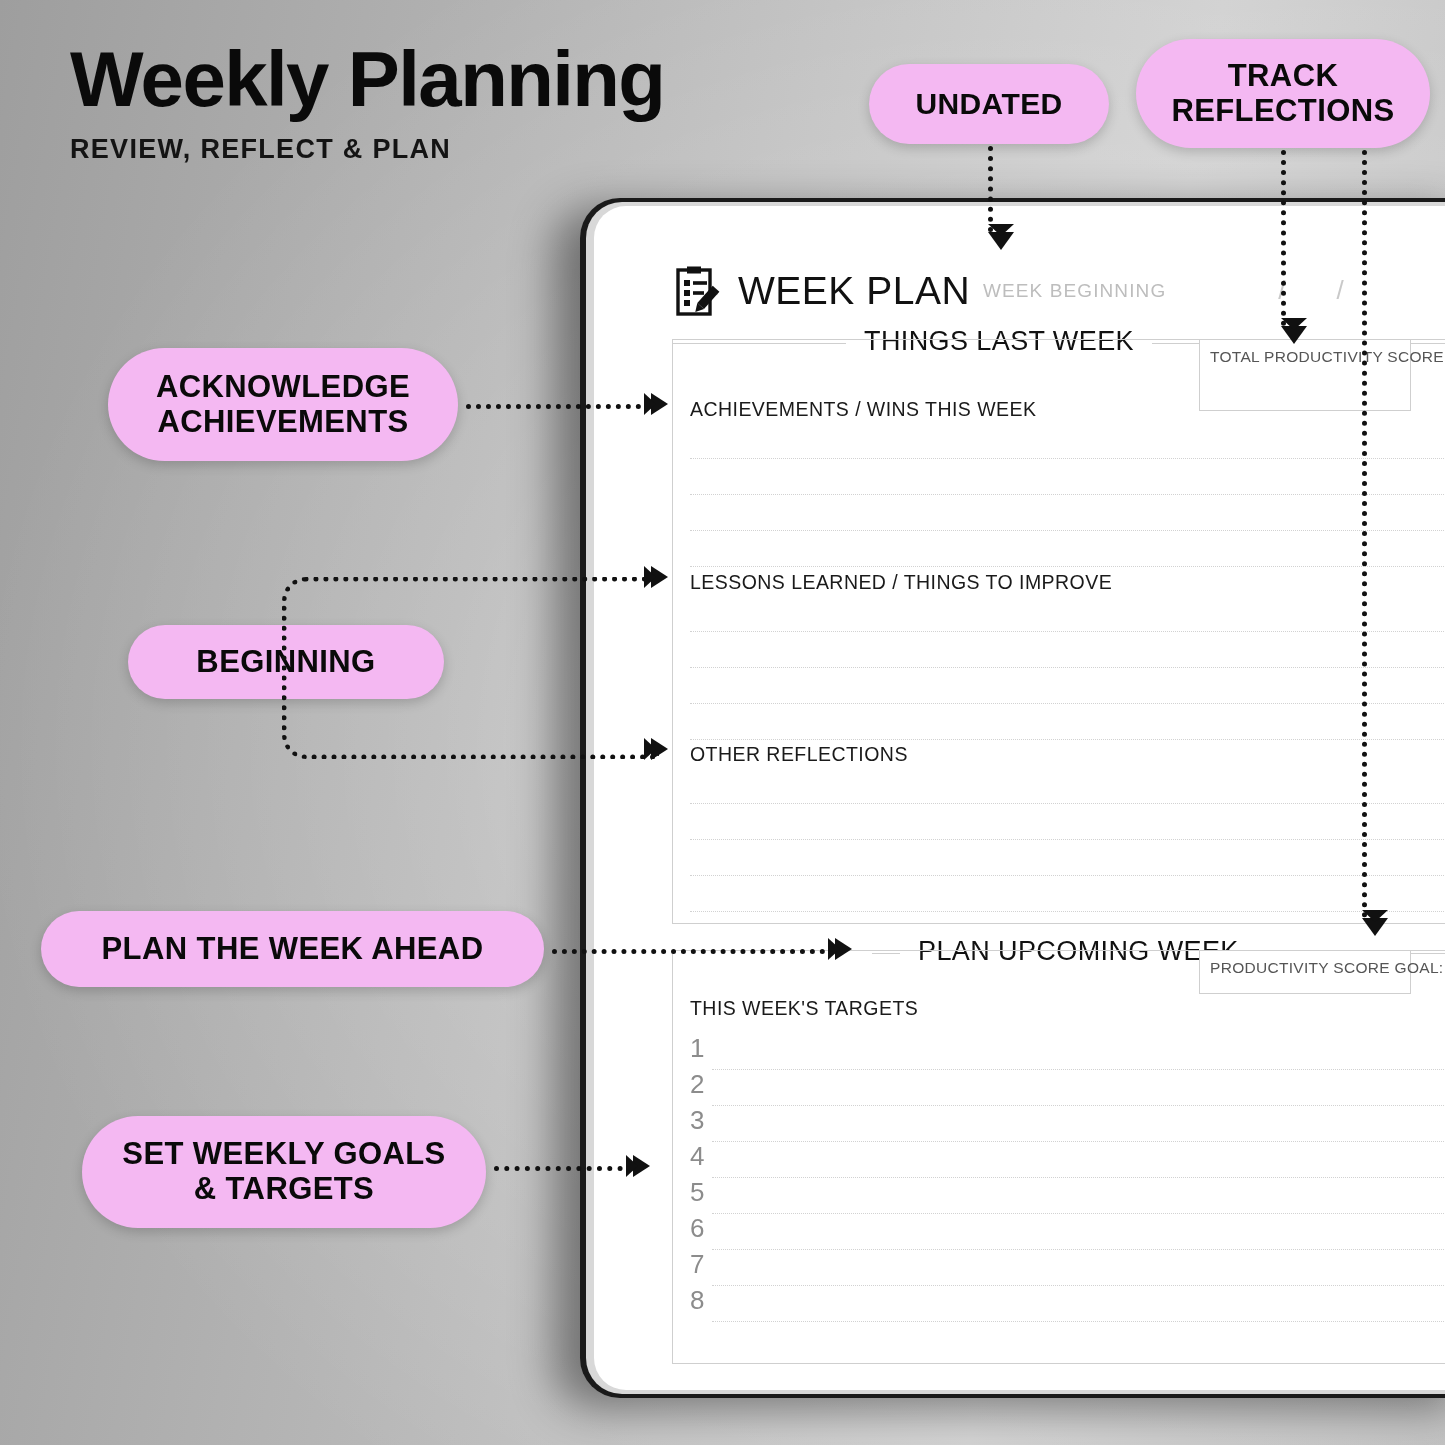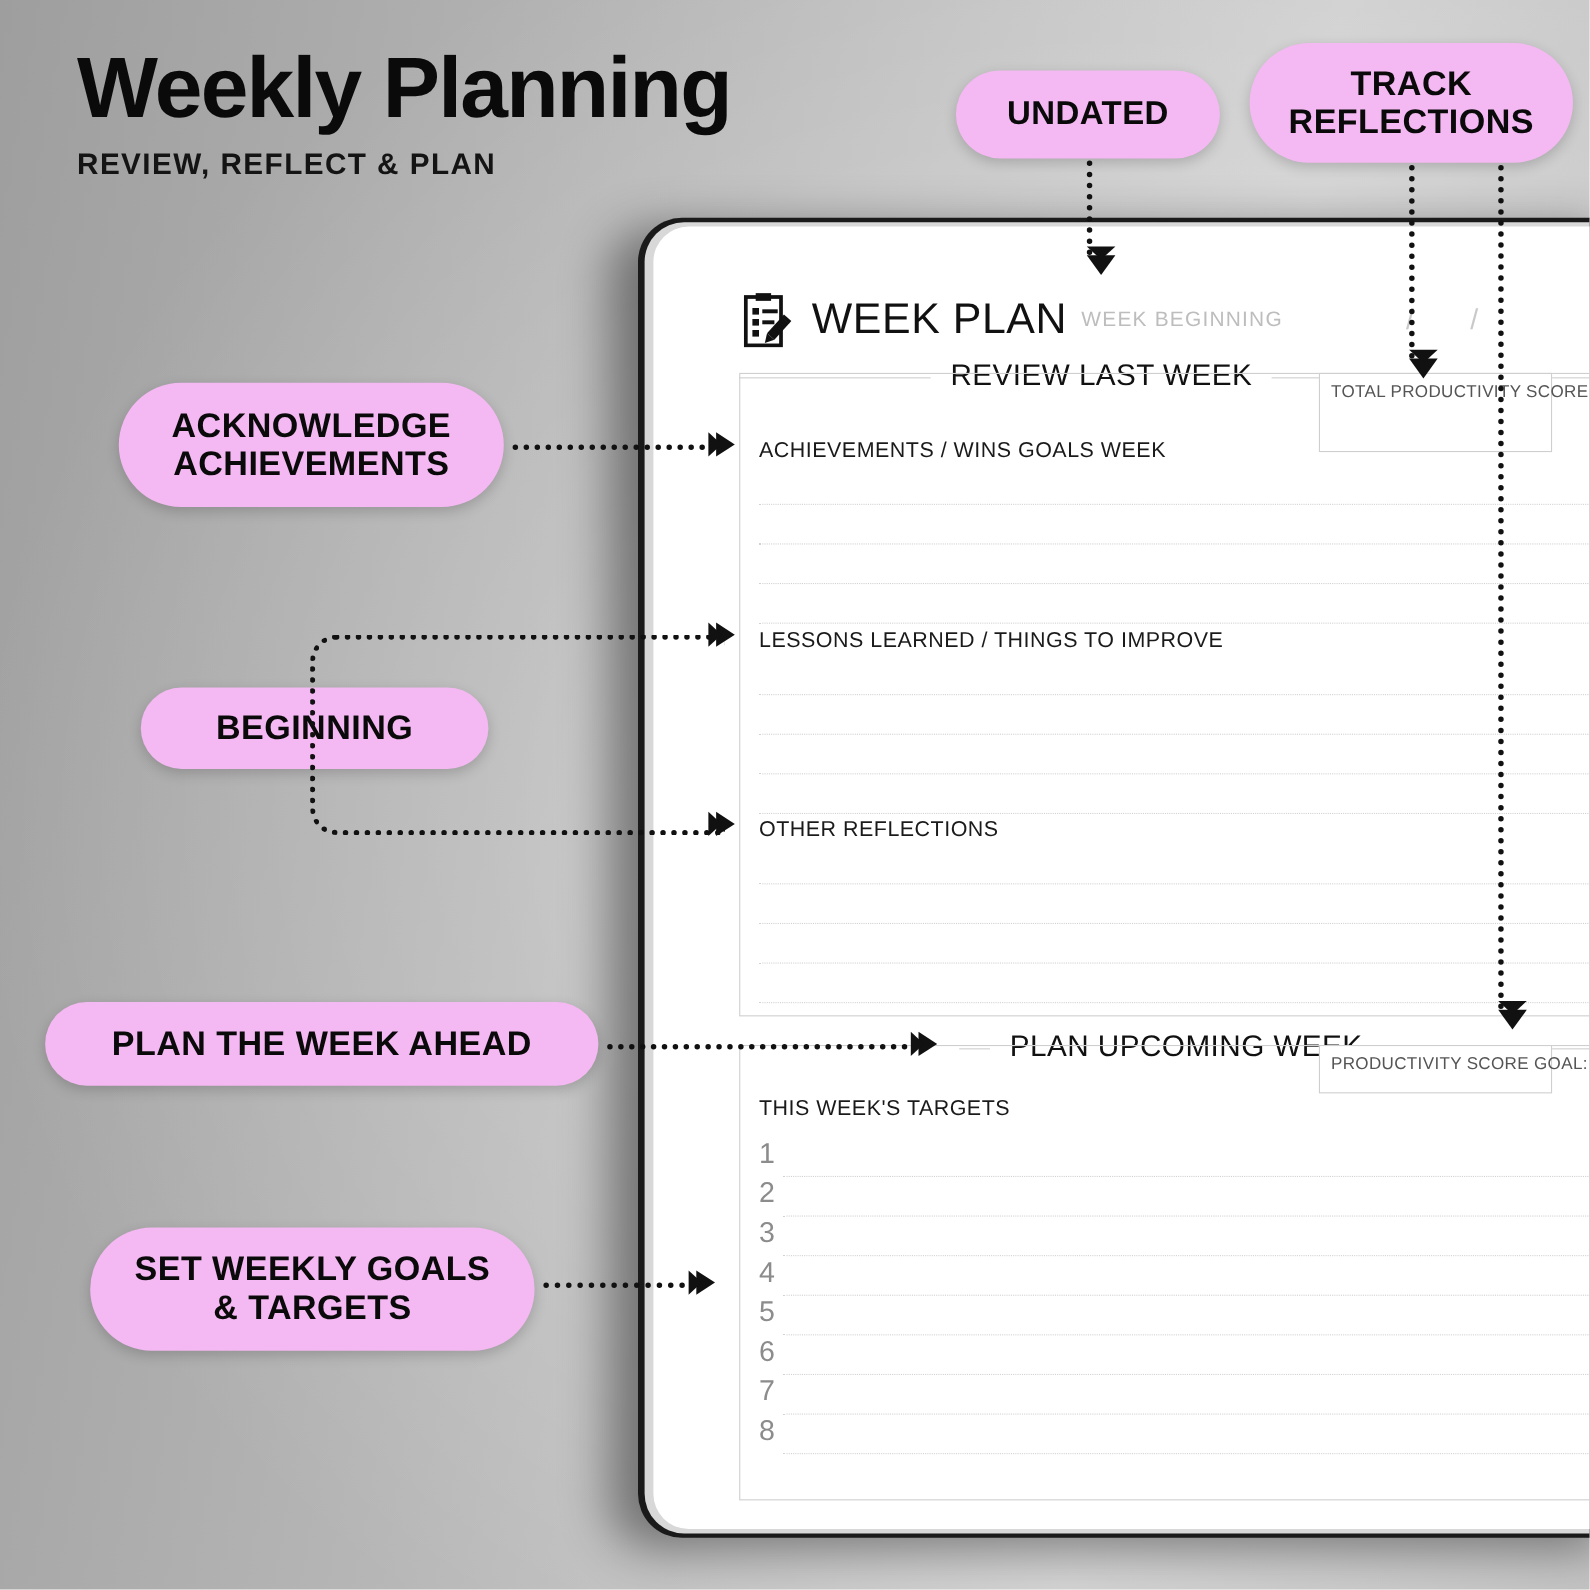--- a/index.html
+++ b/index.html
@@ -163,31 +163,31 @@
         </div>
 
         <div class="wk-begin">
           <span>WEEK BEGINNING</span>
           <span class="wk-slash sl1">/</span>
           <span class="wk-slash sl2">/</span>
         </div>
 
         <div class="band" style="top:122px;">
           <div class="band-rule" style="margin-left:78px;max-width:174px;"></div>
-          <div class="band-title">REVIEW LAST WEEK</div>
+          <div class="band-title">THINGS LAST WEEK</div>
           <div class="band-rule"></div>
         </div>
 
         <div class="panel" style="left:78px;top:133px;width:808px;height:585px;"></div>
 
         <div class="score-box" style="left:605px;top:133px;width:212px;height:72px;">
           <div class="score-label">TOTAL PRODUCTIVITY SCORE:</div>
         </div>
 
-        <div class="sec-label" style="left:96px;top:192px;">ACHIEVEMENTS / WINS GOALS WEEK</div>
+        <div class="sec-label" style="left:96px;top:192px;">ACHIEVEMENTS / WINS THIS WEEK</div>
         <div class="rule" style="left:96px;top:252px;width:772px;"></div>
         <div class="rule" style="left:96px;top:288px;width:772px;"></div>
         <div class="rule" style="left:96px;top:324px;width:772px;"></div>
         <div class="rule" style="left:96px;top:360px;width:772px;"></div>
 
         <div class="sec-label" style="left:96px;top:365px;">LESSONS LEARNED / THINGS TO IMPROVE</div>
         <div class="rule" style="left:96px;top:425px;width:772px;"></div>
         <div class="rule" style="left:96px;top:461px;width:772px;"></div>
         <div class="rule" style="left:96px;top:497px;width:772px;"></div>
         <div class="rule" style="left:96px;top:533px;width:772px;"></div>

